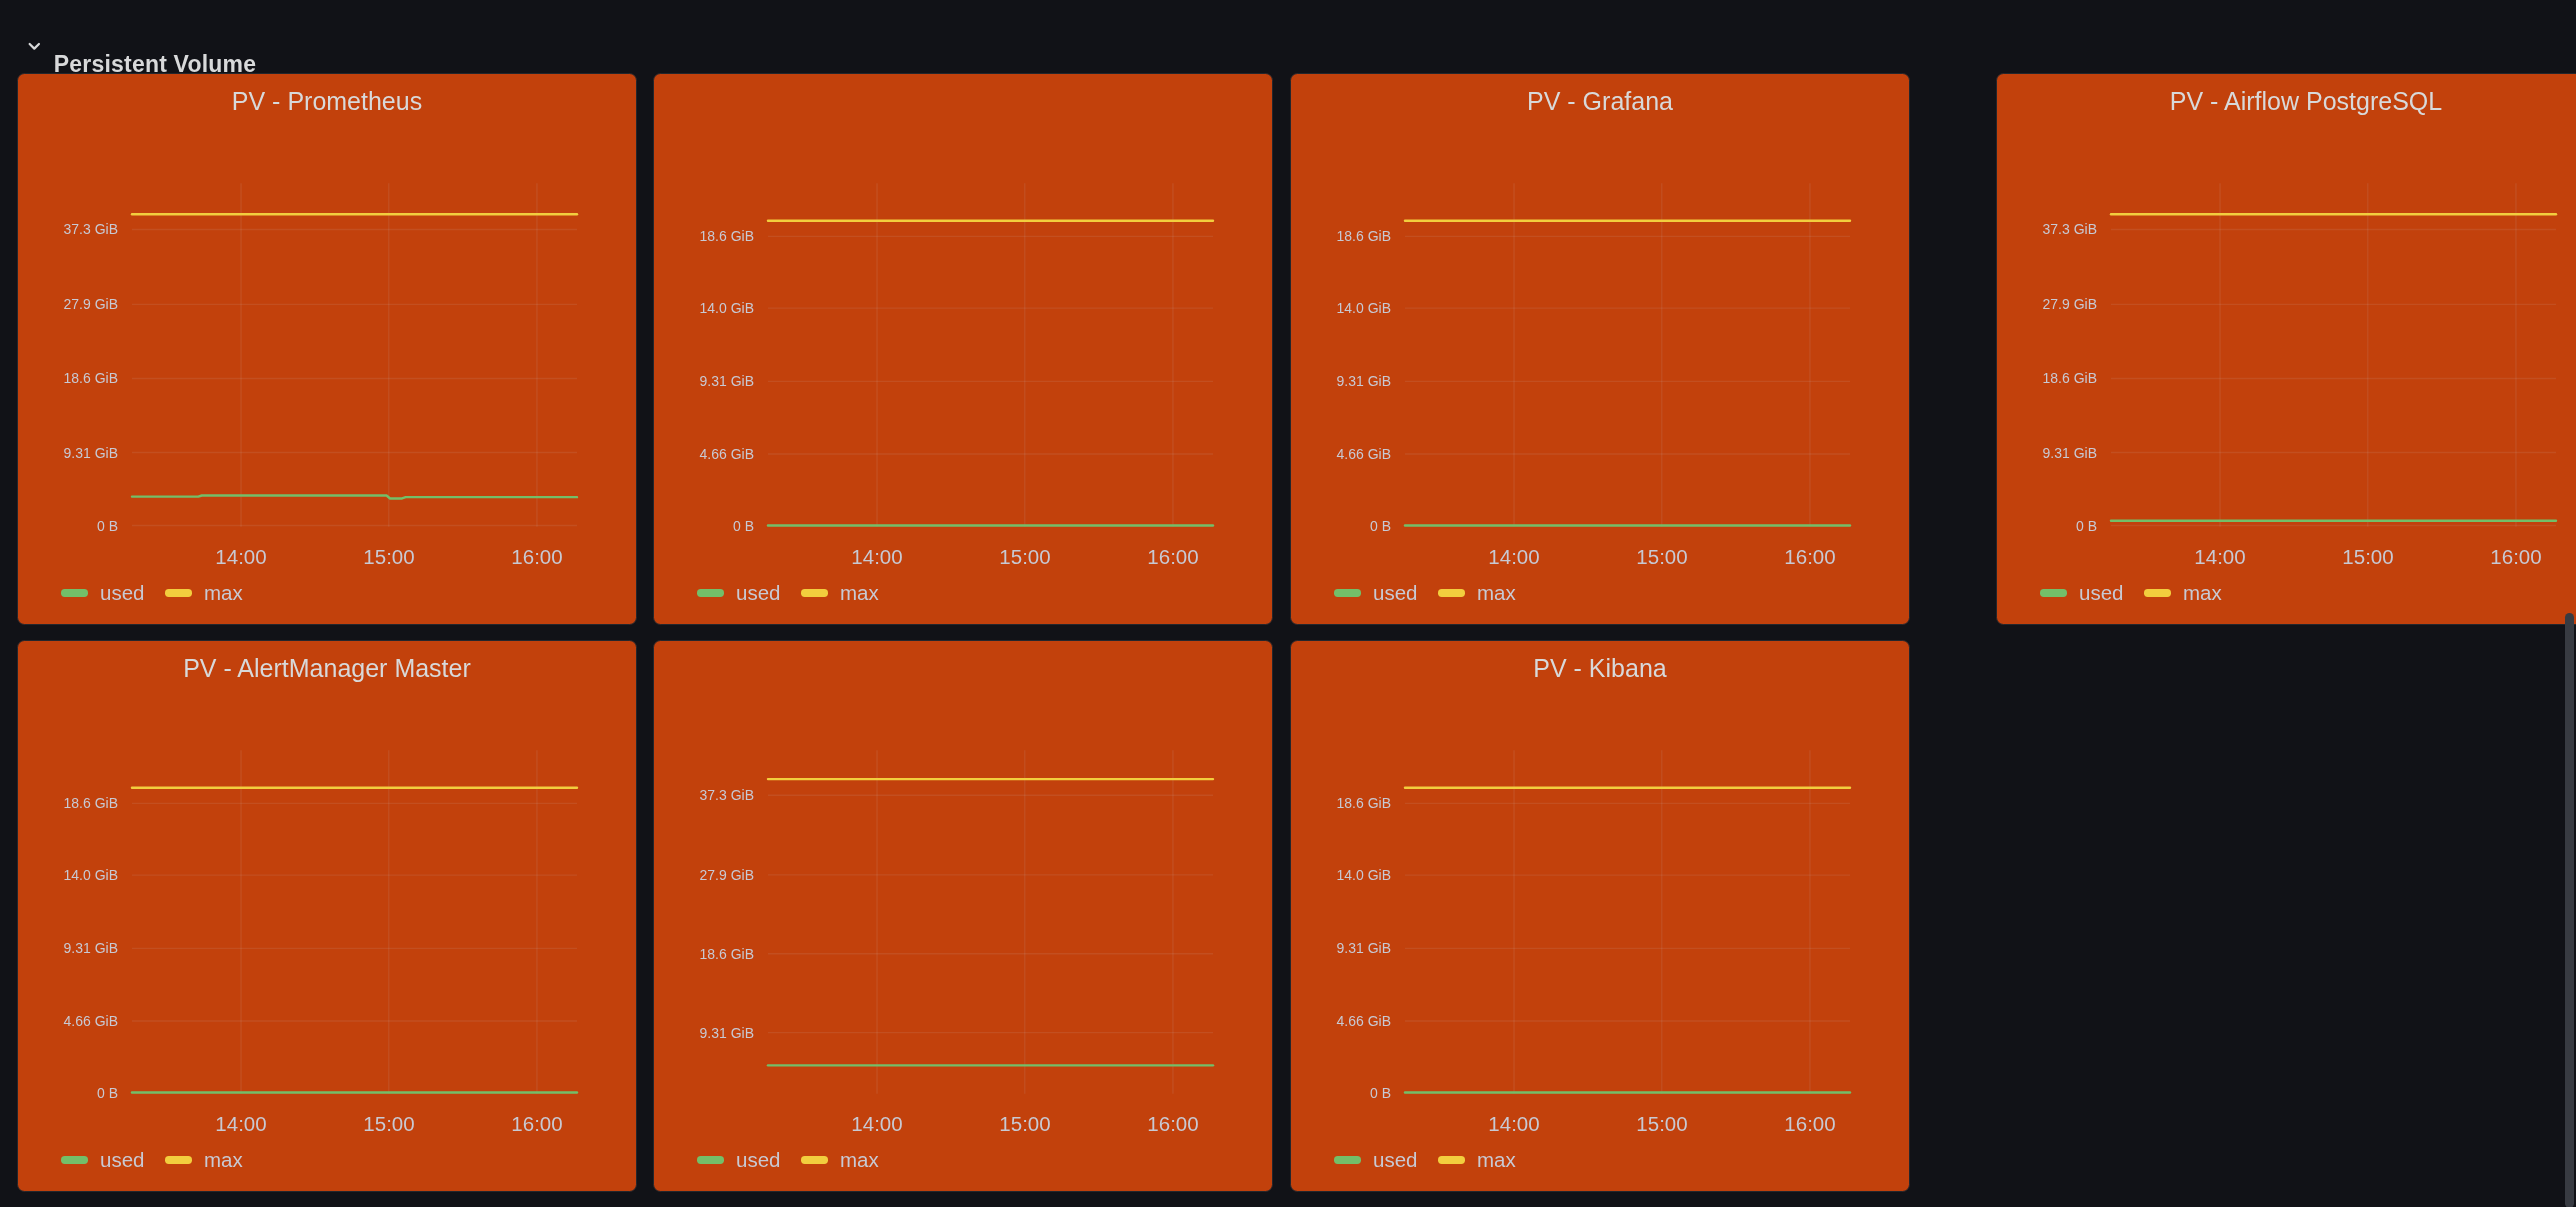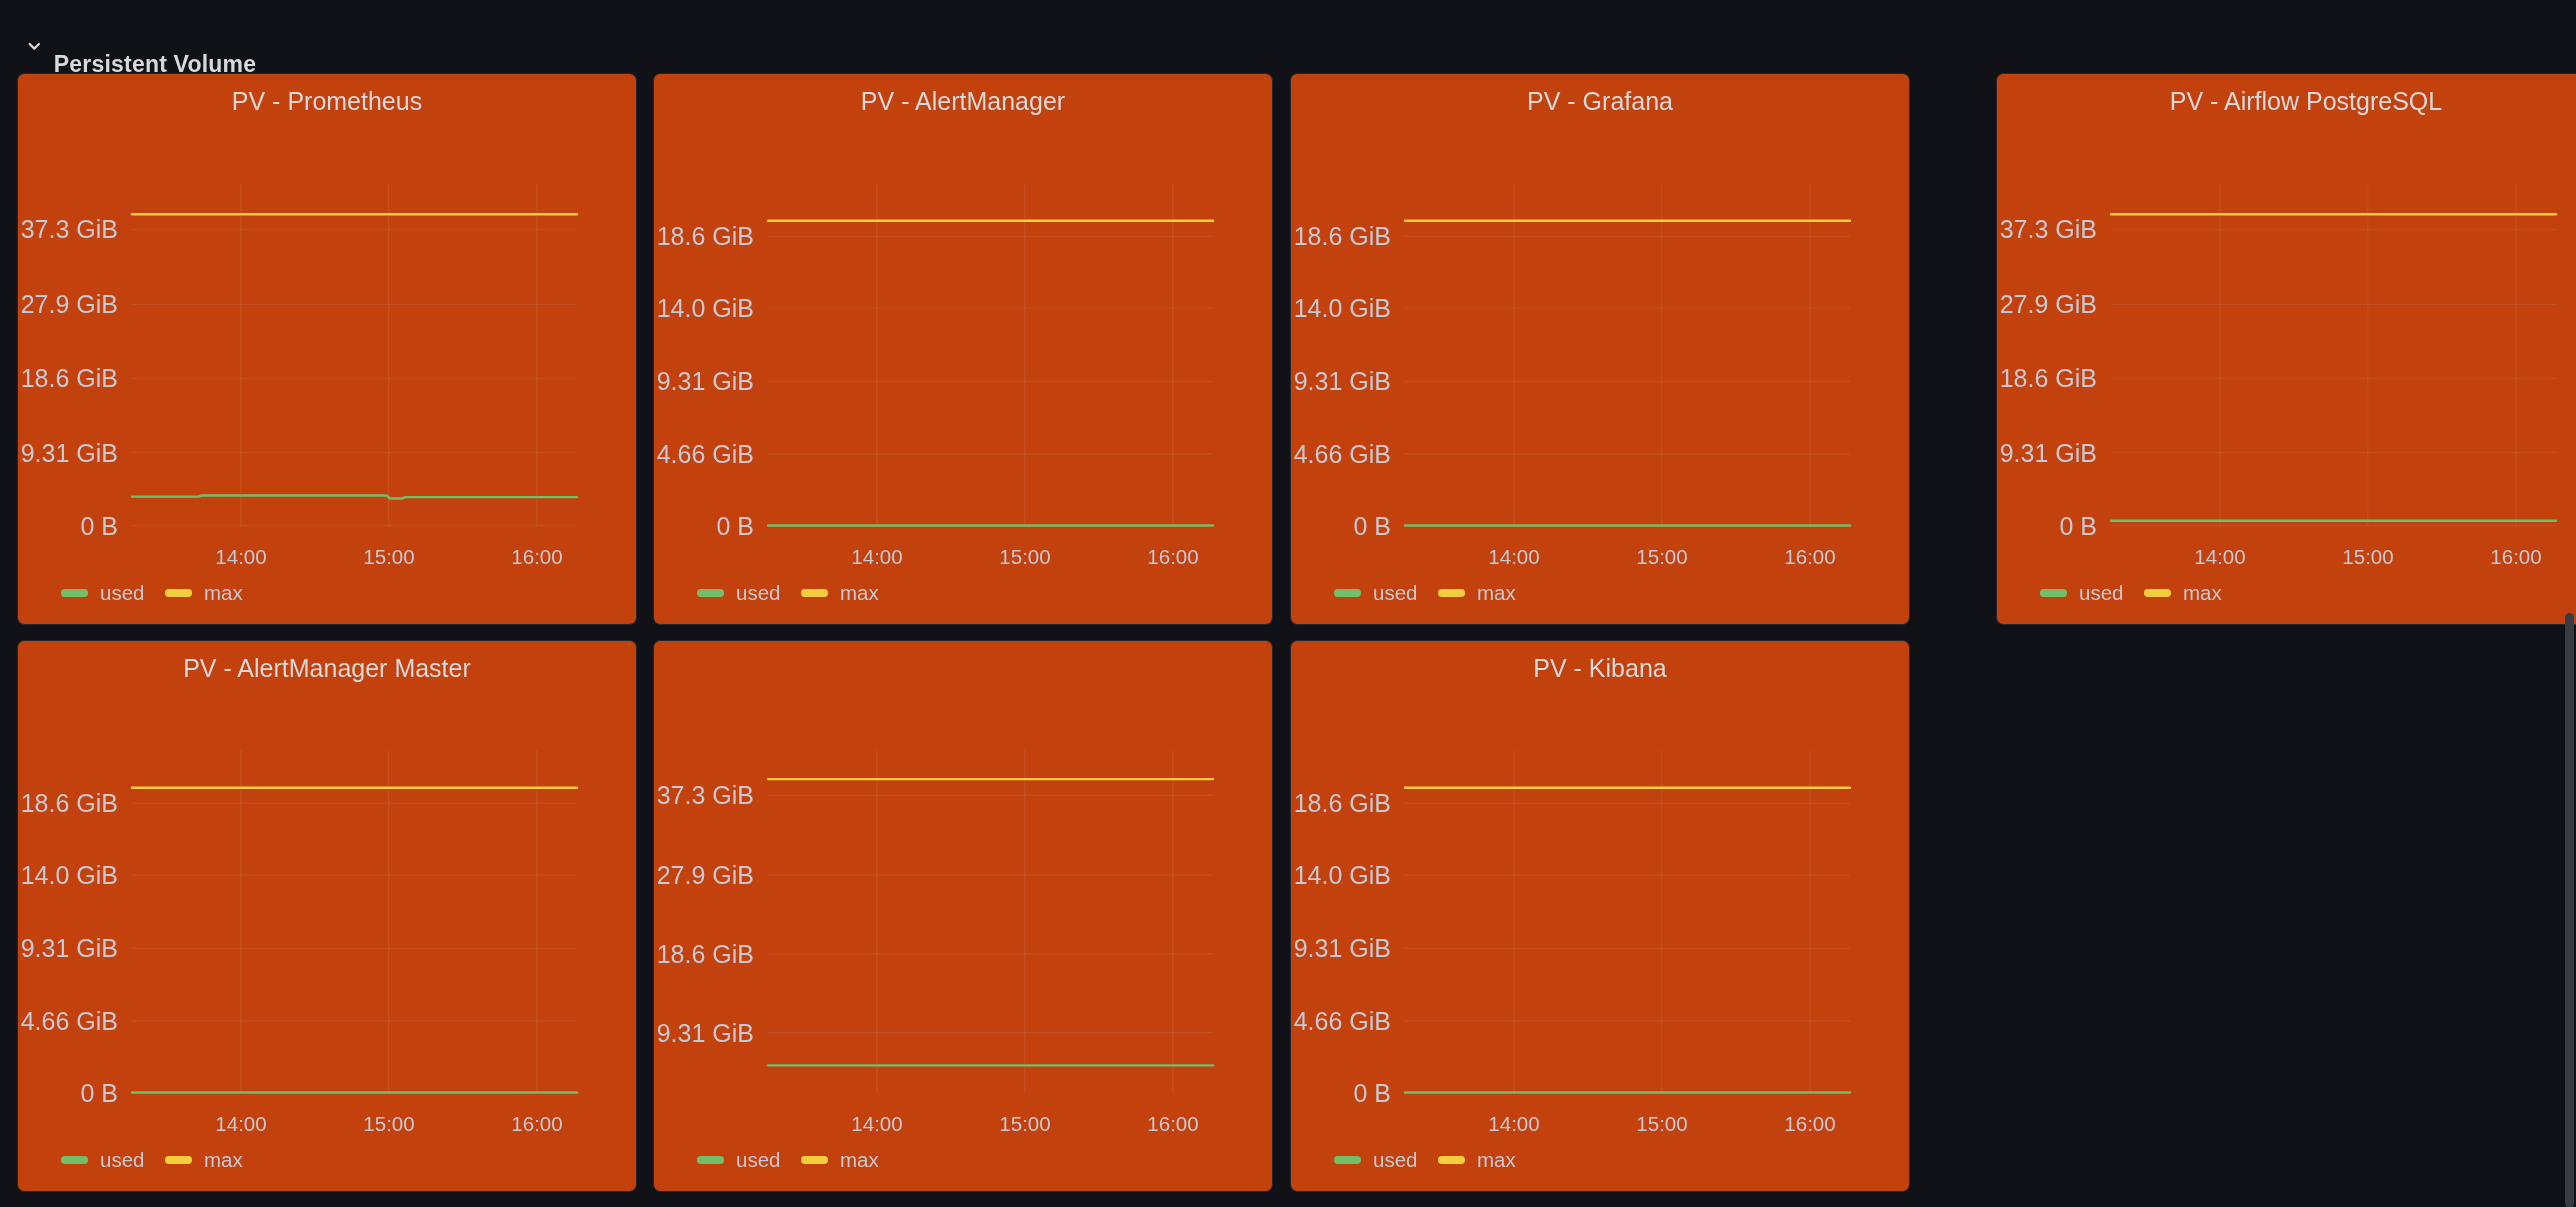--- a/index.html
+++ b/index.html
@@ -31,21 +31,21 @@
   .panel-title {
     position: absolute; left: 0; right: 0; top: 13px;
     text-align: center;
     font-size: 25px; font-weight: 500; color: #d8d9da;
     cursor: pointer;
   }
   .plot-svg { position: absolute; left: 114px; top: 109px; overflow: visible; }
   .y-label {
     position: absolute; left: 0; width: 100px; height: 24px;
     text-align: right; line-height: 24px;
-    font-size: 25px; color: #c8c9d3;
+    font-size: 14px; color: #c8c9d3;
     white-space: nowrap;
   }
   .x-label {
     position: absolute; width: 84px; height: 24px; top: 471px;
     text-align: center; line-height: 24px;
     font-size: 20.5px; color: #c8c9d3;
   }
   .legend {
     position: absolute; left: 43px; top: 506px; height: 26px;
     display: flex; align-items: center; gap: 20.5px;
@@ -106,21 +106,20 @@
           <span class="legend-label">used</span>
         </div>
         <div class="legend-item">
           <span class="legend-swatch" style="background: rgb(242, 206, 62);"></span>
           <span class="legend-label">max</span>
         </div>
       </div>
   </section>
 
   <section class="panel" style="left: 653px; top: 73px;">
-    <h2 class="panel-title">PV - AlertManager</h2>
     <div class="y-axis">
         <div class="y-label" style="top: 440px;">0 B</div>
         <div class="y-label" style="top: 368px;">4.66 GiB</div>
         <div class="y-label" style="top: 295px;">9.31 GiB</div>
         <div class="y-label" style="top: 222px;">14.0 GiB</div>
         <div class="y-label" style="top: 150px;">18.6 GiB</div>
       </div>
     <svg class="plot-svg" width="445" height="344" viewBox="0 0 478 369">
         <line x1="0" y1="367.7" x2="478" y2="367.7" stroke="rgba(204,204,220,0.10)" stroke-width="1.5"></line>
         <line x1="0" y1="290.83909090909094" x2="478" y2="290.83909090909094" stroke="rgba(204,204,220,0.10)" stroke-width="1.5"></line>

